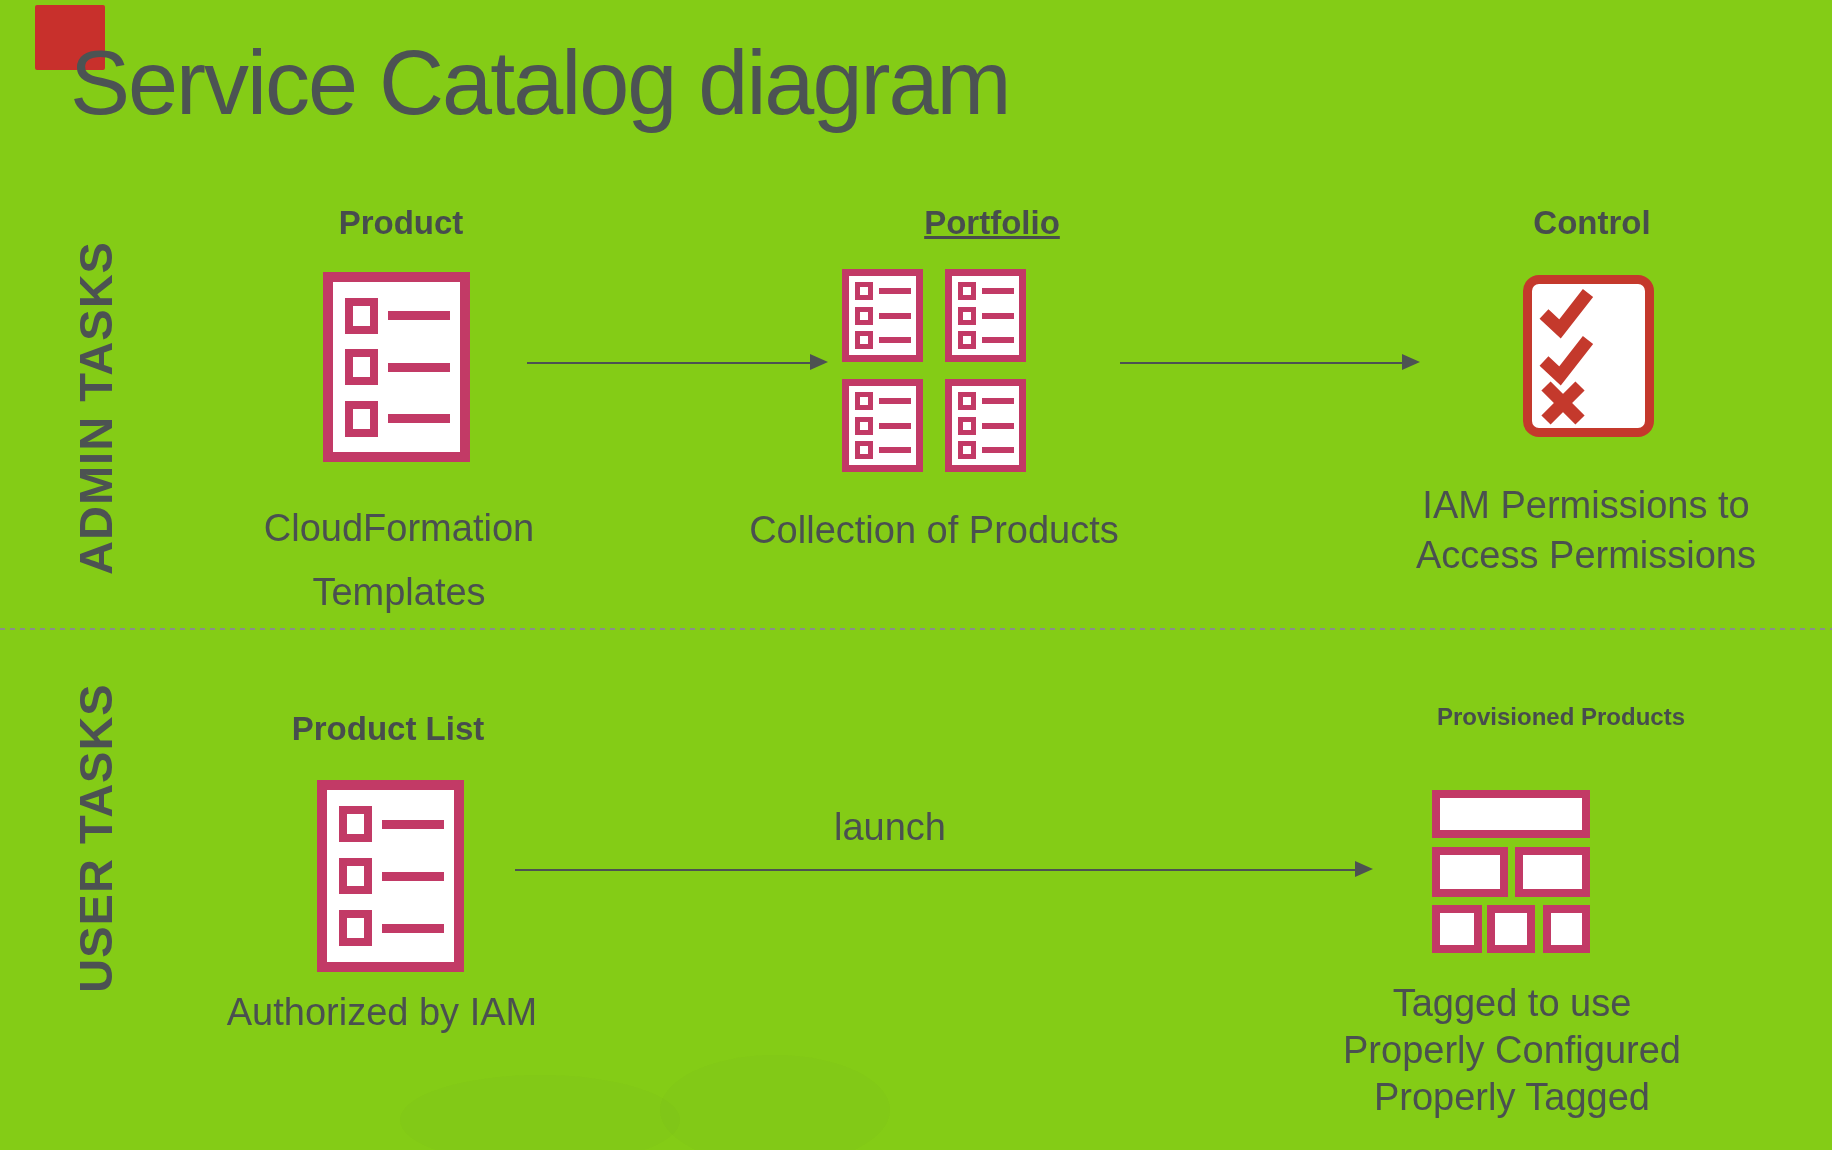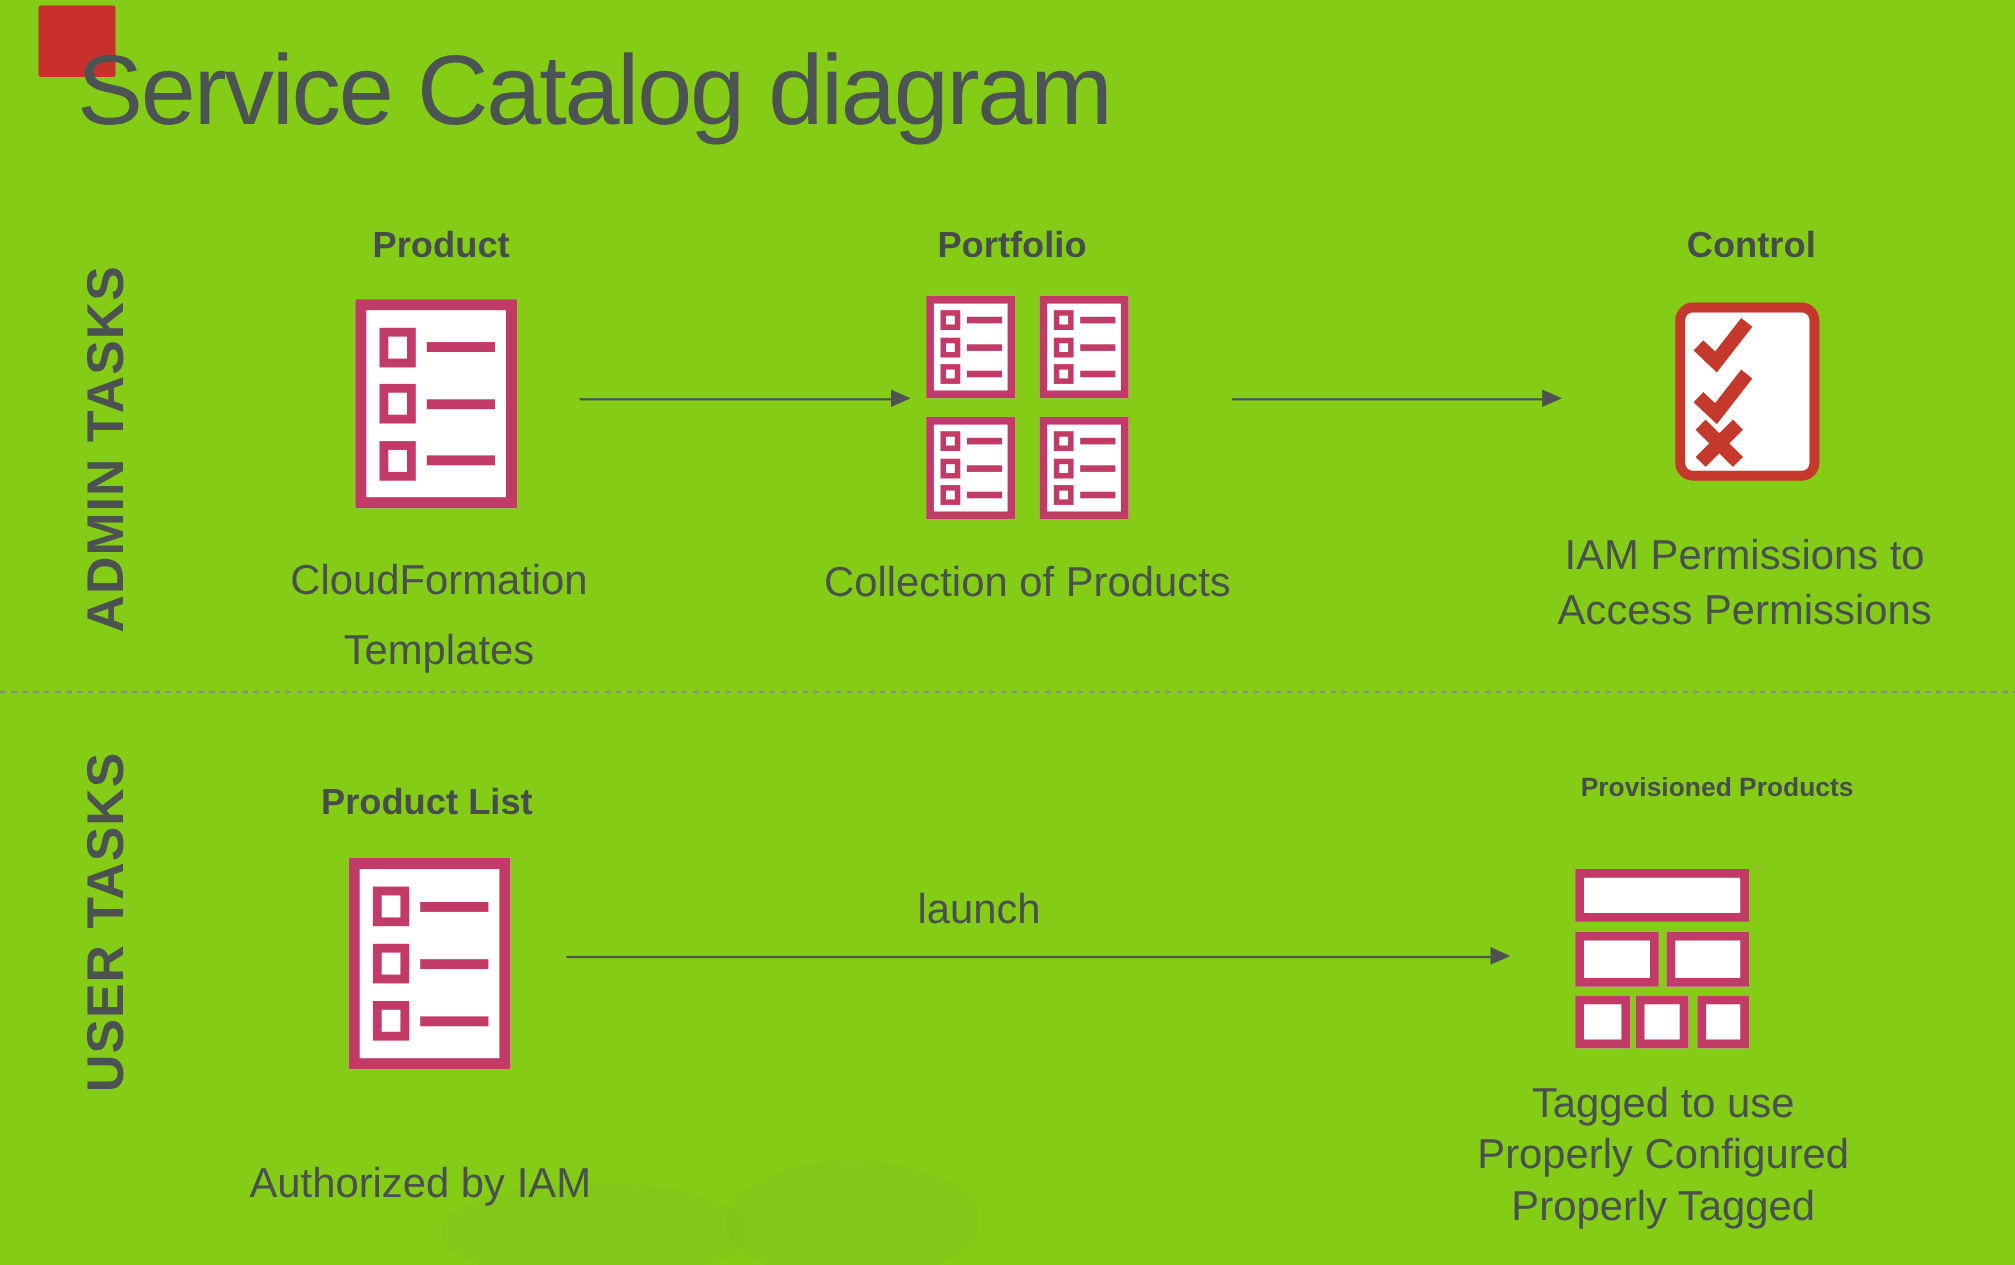--- a/index.html
+++ b/index.html
@@ -89,21 +89,21 @@
       </div>
     <div class="li-row">
         <span class="li-sq"></span>
         <span class="li-bar"></span>
       </div>
   </div>
   <div class="node-caption" style="left:399px; top:496px; width:330px;">CloudFormation Templates</div>
 
   <div class="arrow" style="left:527px; top:362px; width:283px;"></div>
 
-  <div class="node-heading" style="left:920px; top:204px;">Portfolio</div>
+  <div class="node-heading" style="left:992px; top:204px;text-decoration:underline;">Portfolio</div>
   <div>
     <div class="list-icon-s" style="left:842px; top:269px;">
       <div class="li-row-s">
           <span class="li-sq-s"></span>
           <span class="li-bar-s"></span>
         </div>
       <div class="li-row-s">
           <span class="li-sq-s"></span>
           <span class="li-bar-s"></span>
         </div>
@@ -180,21 +180,21 @@
       </div>
     <div class="li-row">
         <span class="li-sq"></span>
         <span class="li-bar"></span>
       </div>
     <div class="li-row">
         <span class="li-sq"></span>
         <span class="li-bar"></span>
       </div>
   </div>
-  <div class="node-caption" style="left:382px; top:1044px; width:520px;">Authorized by IAM</div>
+  <div class="node-caption" style="left:382px; top:980px; width:520px;">Authorized by IAM</div>
 
   <div class="arrow-label" style="left:857px; top:806px;margin-left:33px;">launch</div>
   <div class="arrow" style="left:515px; top:869px; width:840px;"></div>
 
   <div class="node-heading" style="left:1561px; top:703px; font-size:24px;">Provisioned Products</div>
   <div class="prov-icon">
     <div class="cell" style="left:0;   top:0;     width:158px; height:48px;"></div>
     <div class="cell" style="left:0;   top:57px;  width:76px;  height:50px;"></div>
     <div class="cell" style="left:83px; top:57px; width:75px;  height:50px;"></div>
     <div class="cell" style="left:0;   top:115px; width:50px;  height:48px;"></div>

